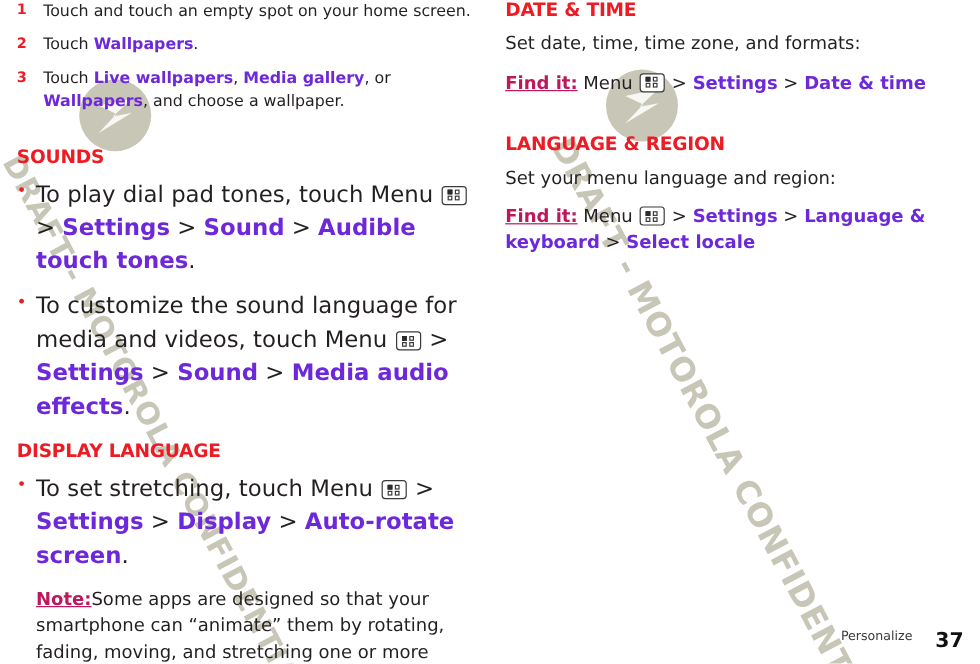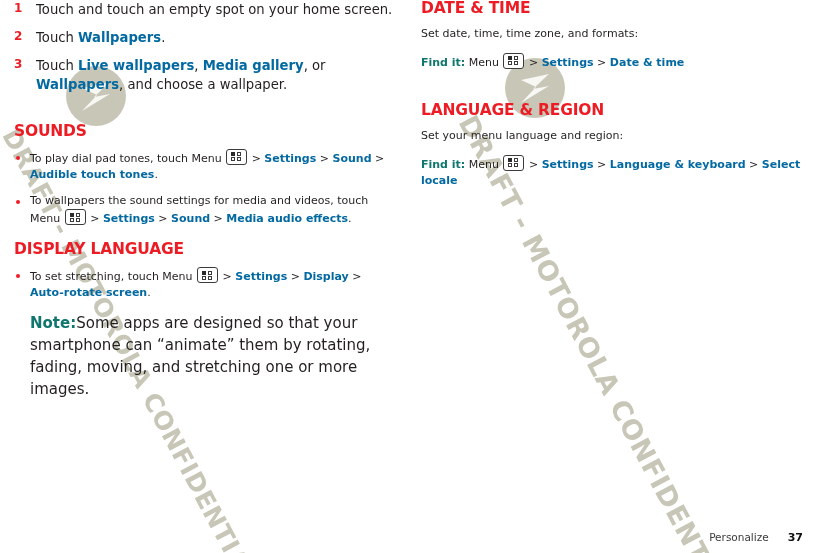--- a/index.html
+++ b/index.html
@@ -76,21 +76,21 @@
     font-size: 15.5px;
     font-weight: bold;
     margin: 0;
     padding: 0;
     letter-spacing: -0.2px;
     line-height: 1.1;
   }
 
   
   p.body {
-    font-size: 11px;
+    font-size: 15px;
     line-height: 1.45;
     margin: 0;
     color: #231f20;
   }
 
   ol.numlist {
     list-style: none;
     margin: 0;
     padding: 0;
   }
@@ -112,38 +112,38 @@
   }
 
   ul.bullets {
     list-style: none;
     margin: 0;
     padding: 0;
   }
   ul.bullets > li {
     position: relative;
     padding-left: 16px;
-    font-size: 11px;
+    font-size: 19px;
     line-height: 1.47;
     margin-bottom: 10px;
     color: #231f20;
   }
   ul.bullets > li::before {
     content: "";
     position: absolute;
     left: 2px;
     top: 7px;
     width: 4px;
     height: 4px;
     border-radius: 50%;
     background: #ed1c24;
   }
 
-  b, strong, .b { font-weight: bold; color: #0369a1; }
-  .red-label { color: #0f766e; font-weight: bold; }
+  b, strong, .b { font-weight: bold; color: #6d28d9; }
+  .red-label { color: #be185d; font-weight: bold; text-decoration: underline; }
 
   .note {
     font-size: 15px;
     line-height: 1.47;
     color: #231f20;
     margin: 0;
     padding-left: 16px;
   }
 
   
@@ -176,21 +176,21 @@
     position: absolute;
     right: 14px;
     bottom: 9px;
     z-index: 4;
     font-size: 10.5px;
     color: #3a3a3a;
     display: flex;
     align-items: flex-start;
     gap: 19px;
   }
-  .footer .pgnum { font-weight: bold; font-size: 11px; color: #111; }
+  .footer .pgnum { font-weight: bold; font-size: 17px; color: #111; }
 </style>
 </head>
 <body>
 
 <div class="page">
 
   <div class="watermark-layer">
     <div class="wm-logo wm-logo-left">
       <svg width="60" height="60" viewBox="0 0 60 60">
         <path d="M16 22 L44 16 L28 31 L44 28 L16 45 L31 29 Z" fill="#ffffff" opacity="0.85"></path>
@@ -208,21 +208,21 @@
   <div class="col col-left">
     <ol class="numlist" id="steps">
         <li><span class="num">1</span><span>Touch and touch an empty spot on your home screen.</span></li>
         <li><span class="num">2</span><span>Touch </span><span class="b">Wallpapers</span><span>.</span></li>
         <li><span class="num">3</span><span>Touch </span><span class="b">Live wallpapers</span><span>, </span><span class="b">Media gallery</span><span>, or </span><span class="b">Wallpapers</span><span>, and choose a wallpaper.</span></li>
       </ol>
 
     <h2 class="section" style="margin-top:28px;">SOUNDS</h2>
     <ul class="bullets" style="margin-top:9px;" id="sounds-bullets">
         <li><span>To play dial pad tones, touch Menu </span><span class="menukey"><i class="p1 fill"></i><i class="p2"></i><i class="p3"></i><i class="p4"></i></span><span> &gt; </span><span class="b">Settings</span><span> &gt; </span><span class="b">Sound</span><span> &gt; </span><span class="b">Audible touch tones</span><span>.</span></li>
-        <li><span>To wallpapers the sound settings for media and videos, touch Menu </span><span class="menukey"><i class="p1 fill"></i><i class="p2"></i><i class="p3"></i><i class="p4"></i></span><span> &gt; </span><span class="b">Settings</span><span> &gt; </span><span class="b">Sound</span><span> &gt; </span><span class="b">Media audio effects</span><span>.</span></li>
+        <li><span>To customize the sound language for media and videos, touch Menu </span><span class="menukey"><i class="p1 fill"></i><i class="p2"></i><i class="p3"></i><i class="p4"></i></span><span> &gt; </span><span class="b">Settings</span><span> &gt; </span><span class="b">Sound</span><span> &gt; </span><span class="b">Media audio effects</span><span>.</span></li>
       </ul>
 
     <h2 class="section" style="margin-top:14px;">DISPLAY LANGUAGE</h2>
     <ul class="bullets" style="margin-top:9px;" id="display-bullets">
         <li><span>To set stretching, touch Menu </span><span class="menukey"><i class="p1 fill"></i><i class="p2"></i><i class="p3"></i><i class="p4"></i></span><span> &gt; </span><span class="b">Settings</span><span> &gt; </span><span class="b">Display</span><span> &gt; </span><span class="b">Auto-rotate screen</span><span>.</span></li>
       </ul>
 
     <p class="note">
       <span class="red-label">Note:</span><span>Some apps are designed so that your smartphone can “animate” them by rotating, fading, moving, and stretching one or more images.</span>
     </p>

